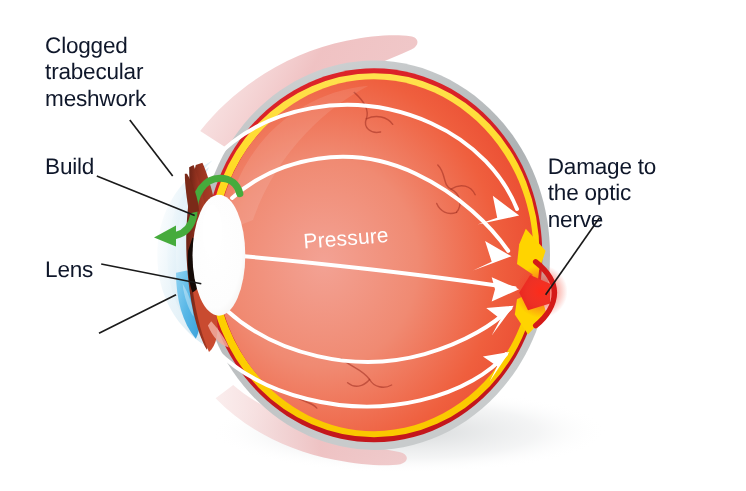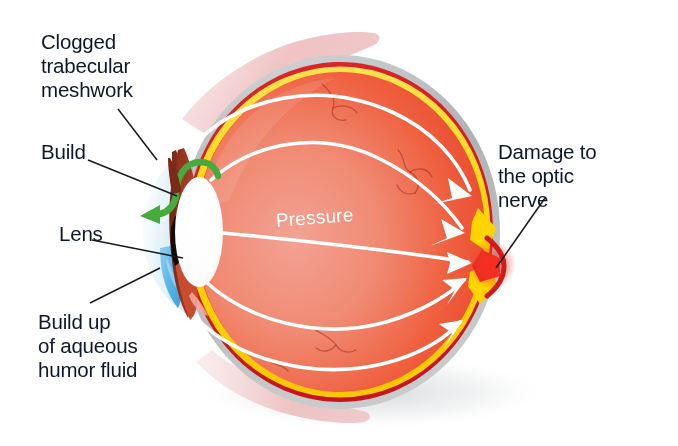--- a/index.html
+++ b/index.html
@@ -37,21 +37,21 @@
     line-height: 1.17;
     color: #0f172a;
     font-weight: 400;
     letter-spacing: -0.2px;
     white-space: pre-line;
     user-select: none;
   }
   .callout.right-al { text-align: left; }
   #label-clogged { left: 41px; top: 30px; }
   #label-iris    { left: 41px; top: 140px; }
-  #label-lens    { left: 41px; top: 222px; margin-left: 18px; }
+  #label-lens    { left: 41px; top: 234px; }
   #label-buildup { left: 38px; top: 310px; }
   #label-damage  { left: 498px; top: 140px; width: 168px; }
   #label-pressure {
     position: absolute;
     left: 276px;
     top: 210px;
     font-size: 19px;
     color: #ffffff;
     transform: rotate(-4.5deg);
     transform-origin: left center;
@@ -283,23 +283,20 @@
   </svg>
 
   <div class="callout" id="label-clogged">Clogged
 trabecular
 meshwork</div>
 
   <div class="callout" id="label-iris">Build</div>
 
   <div class="callout" id="label-lens">Lens</div>
 
-  <div class="callout" id="label-buildup">Build up
-of aqueous
-humor fluid</div>
 
   <div class="callout right-al" id="label-damage">Damage to
 the optic
 nerve</div>
 
   <div id="label-pressure">Pressure</div>
 
 </div>
 
 </body></html>

